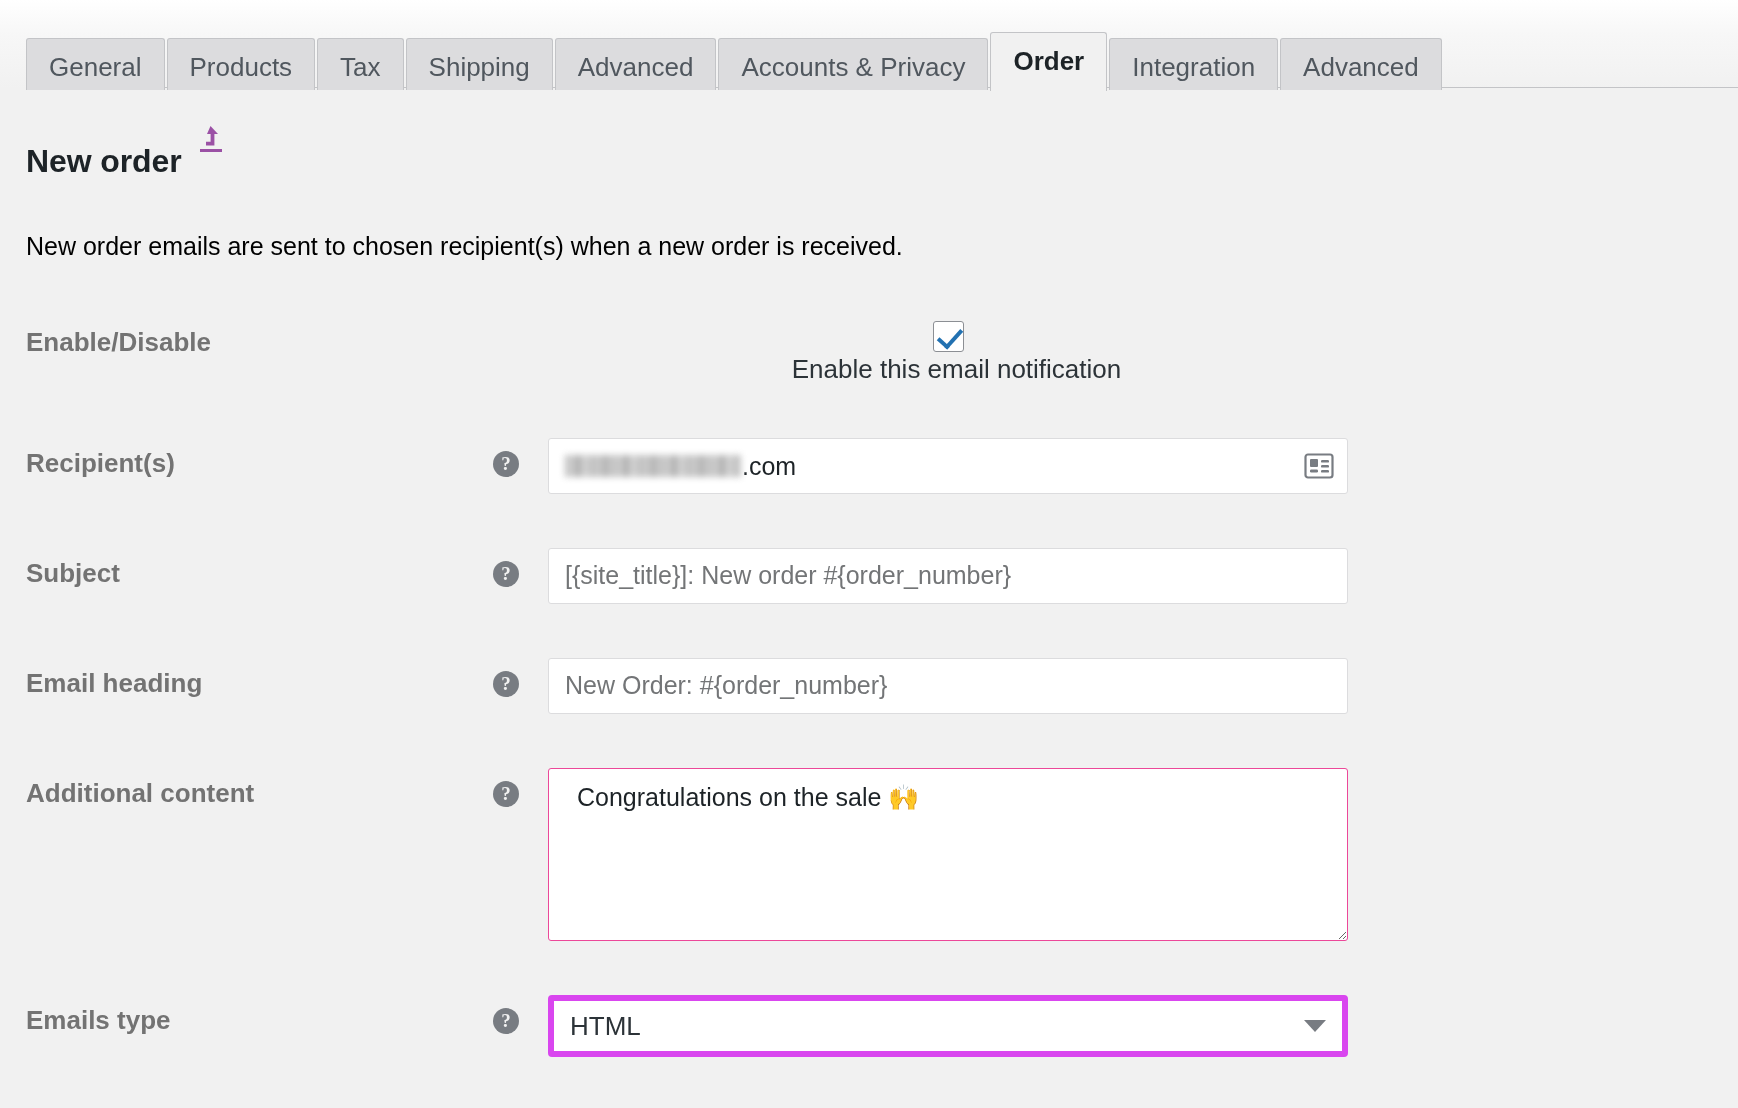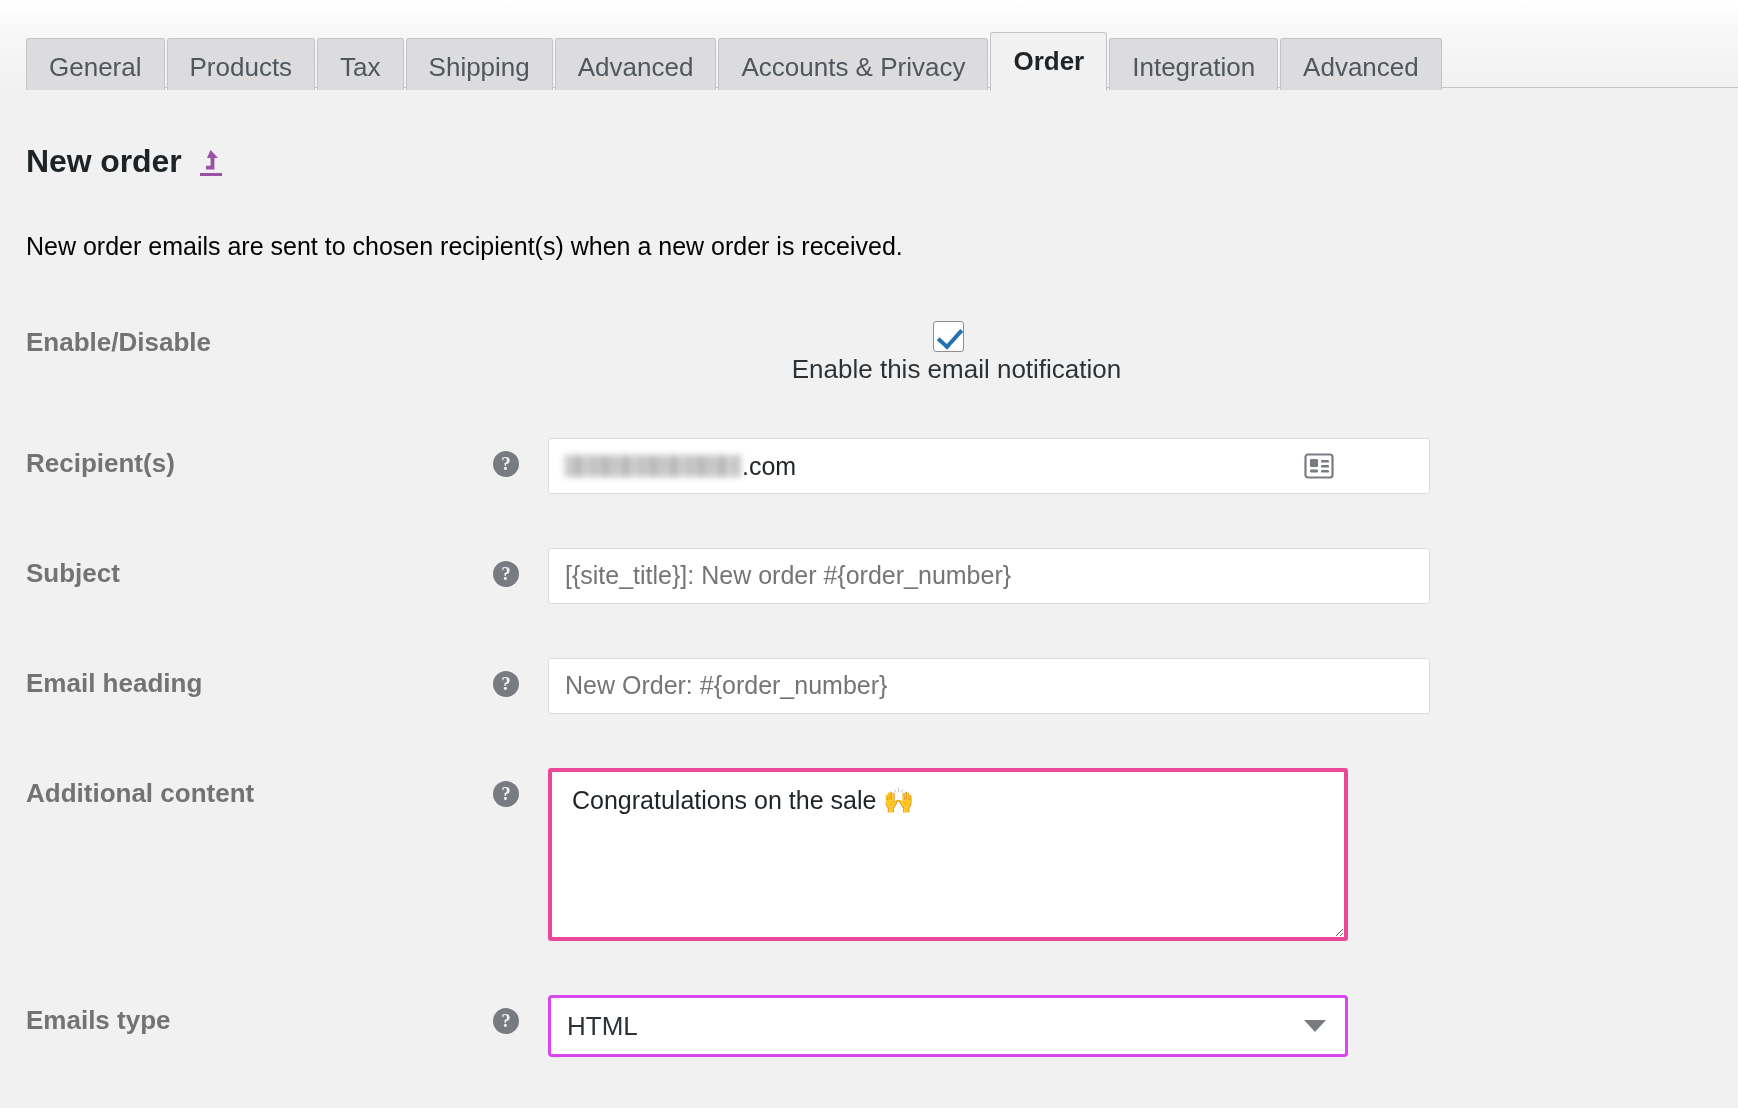--- a/index.html
+++ b/index.html
@@ -55,21 +55,21 @@
     margin-bottom: -1px;
     z-index: 3;
   }
 
   
   .content {
     padding: 0 26px;
   }
   .page-title-row {
     display: flex;
-    align-items: center;
+    align-items: flex-start;
     gap: 14px;
     margin: 32px 0 0 0;
   }
   .page-title {
     font-size: 32px;
     line-height: 40px;
     font-weight: 700;
     color: #1d2327;
     letter-spacing: -0.1px;
   }
@@ -158,21 +158,21 @@
   .checkbox-label {
     margin-left: 17px;
     font-size: 26px;
     line-height: 34px;
     color: #2c3338;
     cursor: pointer;
   }
 
   
   .text-input {
-    width: 882px;
+    width: 800px;
     height: 56px;
     padding: 0 16px;
     border: 1px solid #dcdcde;
     background: #fff;
     border-radius: 3px;
     font-family: "Liberation Sans", sans-serif;
     font-size: 25px;
     line-height: 54px;
     color: #1d2327;
     display: block;
@@ -213,39 +213,39 @@
       #bcbcbc 27px, #c9c9c9 34px, #aeaeae 41px, #d2d2d2 48px);
     filter: blur(3px);
     opacity: 0.95;
     vertical-align: middle;
   }
 
   
   .text-area {
     width: 800px;
     height: 173px;
-    padding: 12px 20px;
-    border: 4px solid #ec4899;
+    padding: 12px 28px;
+    border: 1px solid #ec4899;
     background: #fff;
     border-radius: 3px;
     font-family: "Liberation Sans", sans-serif;
     font-size: 25px;
     line-height: 32px;
     color: #1d2327;
     resize: vertical;
     display: block;
   }
 
   
   .select-wrap { position: relative; width: 800px; }
   .wp-select {
     width: 800px;
     height: 62px;
     padding: 0 48px 0 16px;
-    border: 3px solid #d946ef;
+    border: 6px solid #d946ef;
     background: #fff;
     border-radius: 4px;
     font-family: "Liberation Sans", sans-serif;
     font-size: 26px;
     color: #2c3338;
     appearance: none;
     -webkit-appearance: none;
     cursor: pointer;
   }
   .select-arrow {

